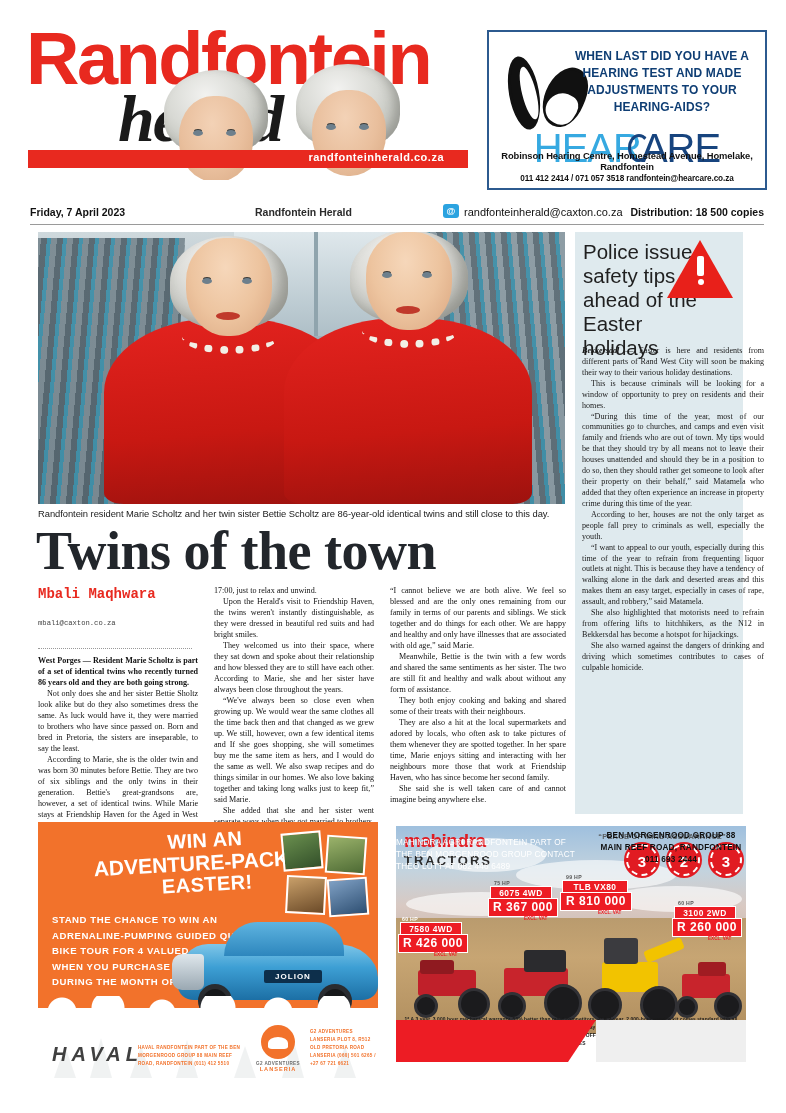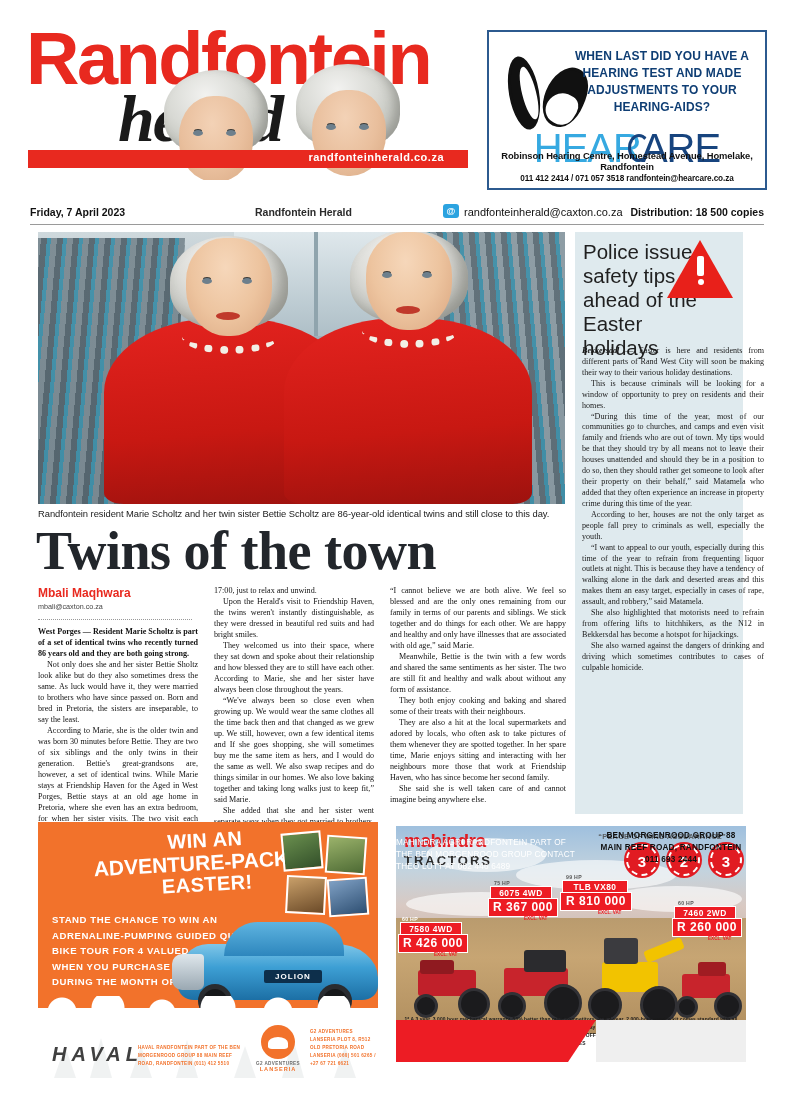--- a/index.html
+++ b/index.html
@@ -168,24 +168,24 @@
   }
 
   
   .cols { position:absolute; left:38px; top:585px; width:528px; height:228px; }
   .col { position:absolute; top:0; width:160px; height:228px;
     font-family:"Liberation Serif", serif; font-size:8.1px;
     line-height:1.36; text-align:justify; color:#111; }
   .col-1 { left:0; }
   .col-2 { left:176px; }
   .col-3 { left:352px; width:176px; }
-  .byline { font-family:Liberation Sans, sans-serif; font-weight:bold;
-    font-size:12px; color:#e8291f; margin-bottom:1px; }
-  .byline-mail { font-family:Liberation Sans, sans-serif; font-size:7.2px;
-    color:#444; margin-bottom:7px; }
+  .byline { font-family:Liberation Mono, monospace; font-weight:bold;
+    font-size:14px; color:#e8291f; margin-bottom:15px; }
+  .byline-mail { font-family:Liberation Mono, monospace; font-size:7.2px;
+    color:#444; margin-bottom:19px; }
   .byline-rule { border-top:1px dotted #999; margin-bottom:6px; width:96%; }
   .col p { margin:0; text-indent:9px; }
   .col p.first { text-indent:0; font-weight:bold; }
 
   
   .sidebar {
     position:absolute; left:575px; top:232px; width:168px; height:582px;
     background:#dfeaee;
   }
   .sb-head {
@@ -619,21 +619,21 @@
     <div class="pt-vat" style="left:136px; top:94px; color:#ed1c24;">EXCL. VAT</div>
   </div>
   <div>
     <div class="pt-hp" style="left:178px; top:52px; color:#555;">99 HP</div>
     <div class="pricetag pt-model" style="left:174px; top:58px; width:66px;">TLB VX80</div>
     <div class="pricetag pt-price" style="left:172px; top:70px; width:72px;">R 810 000</div>
     <div class="pt-vat" style="left:210px; top:88px; color:#ed1c24;">EXCL. VAT</div>
   </div>
   <div>
     <div class="pt-hp" style="left:290px; top:78px; color:#555;">60 HP</div>
-    <div class="pricetag pt-model" style="left:286px; top:84px; width:62px;">7460 2WD</div>
+    <div class="pricetag pt-model" style="left:286px; top:84px; width:62px;">3100 2WD</div>
     <div class="pricetag pt-price" style="left:284px; top:96px; width:70px;">R 260 000</div>
     <div class="pt-vat" style="left:320px; top:114px; color:#ed1c24;">EXCL. VAT</div>
   </div>
 
   <div class="mh-fine">1* A 3 year, 3,000 hour mechanical warranty, 50% better than most competitors. 2* A 2-year, 2,000-hour service kit comes standard with all tractors sold by Mahindra, reducing the cost of ownership. 3* A 3 working day turnaround time promise for a tractor that is out of order, providing the least downtime for tractors. TERMS AND CONDITIONS APPLY. OFFER VALID WHILE STOCK LASTS. PRICES NOT APPLICABLE TO TRADES</div>
 
   <div class="mh-footL"></div>
   <div class="mh-footL-t" style="left:8px; bottom:22px; height:42px; display:flex; align-items:center; justify-content:center;">MAHINDRA AGRI RANDFONTEIN PART OF THE BEN MORGENROOD GROUP CONTACT THEO LUTT AT 082 446 6489</div>
   <div class="mh-footR"></div>
   <div class="mh-footR-t" style="left:208px; bottom:22px; height:42px; display:flex; align-items:center; justify-content:center;">BEN MORGENROOD GROUP 88 MAIN REEF ROAD, RANDFONTEIN 011 693 2444</div>

